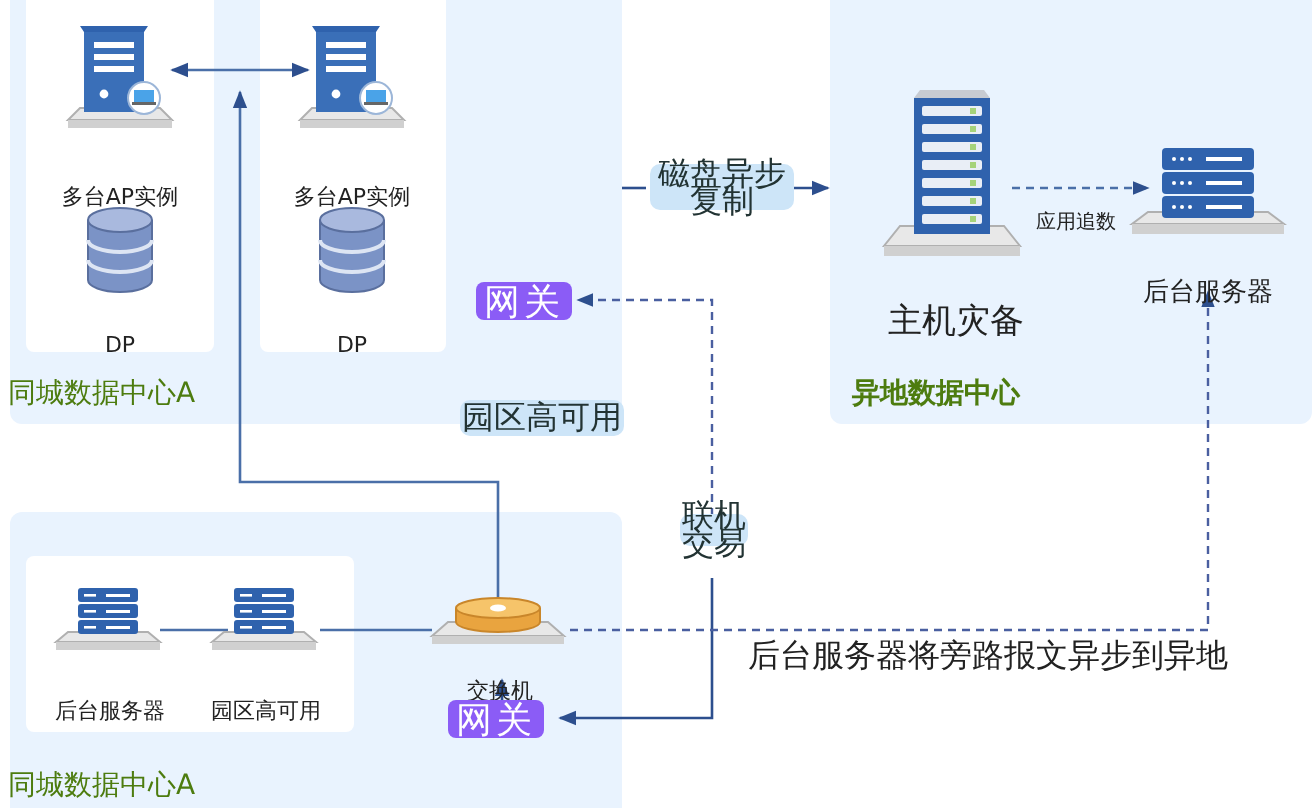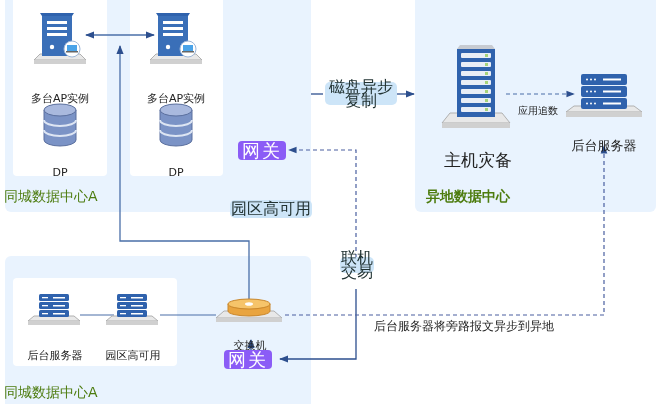--- a/index.html
+++ b/index.html
@@ -6,21 +6,21 @@
   body { width:656px; height:404px; background:#ffffff; position:relative; overflow:hidden;
          font-family:"DejaVu Sans", "Liberation Sans", sans-serif; color:#222; }
   .region { position:absolute; background:#e9f3fe; border-radius:6px; }
   .panel { position:absolute; background:#ffffff; border-radius:4px; }
   .label { position:absolute; font-size:11px; color:#222; white-space:nowrap; text-align:center;margin-top:12px; }
   .region-title { position:absolute; font-size:14px; color:#4d7c0f; white-space:nowrap; }
   .tag { position:absolute; background:#cde5f8; border-radius:5px; font-size:16px; color:#233;
          display:flex; align-items:center; justify-content:center; text-align:center; line-height:14px; }
   .gateway { position:absolute; background:#8b5cf6; color:#fff; border-radius:4px; font-size:18px;
              display:flex; align-items:center; justify-content:center; letter-spacing:2px; }
-  .note { position:absolute; font-size:12px; color:#222; white-space:nowrap; }
+  .note { position:absolute; font-size:16px; color:#222; white-space:nowrap; }
   svg.lines { position:absolute; left:0; top:0; }
   .icon { position:absolute; }
 </style>
 </head>
 <body>
 
 <div class="region" style="left:5px;top:-6px;width:306px;height:218px;"></div>
 <div class="region" style="left:415px;top:-6px;width:241px;height:218px;"></div>
 <div class="region" style="left:5px;top:256px;width:306px;height:160px;"></div>
 

